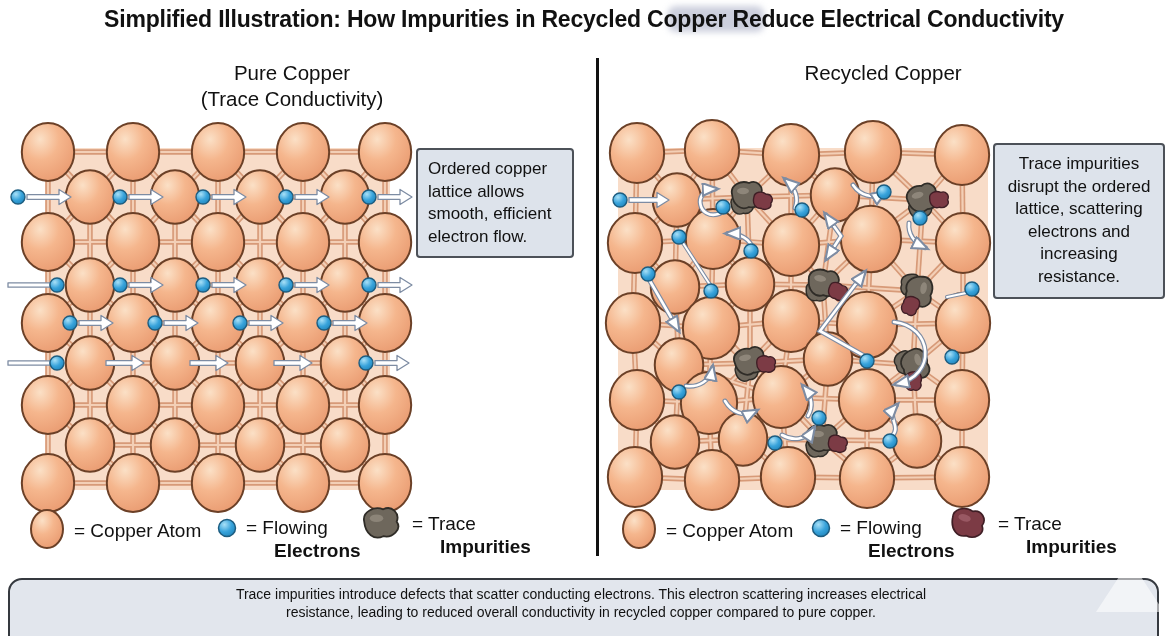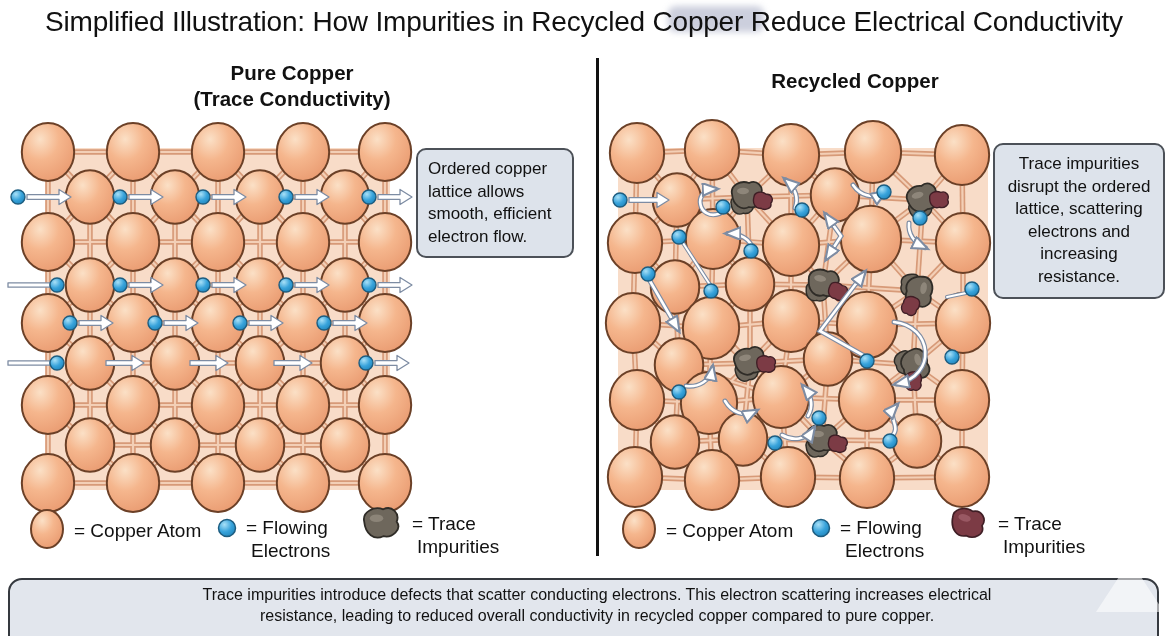--- a/index.html
+++ b/index.html
@@ -1,36 +1,36 @@
 <!DOCTYPE html>
 <html><head>
 <meta charset="utf-8">
 <style>
   html,body{margin:0;padding:0;}
   body{width:1168px;height:636px;overflow:hidden;background:#ffffff;
        font-family:"Liberation Sans", sans-serif;color:#111;position:relative;}
   .abs{position:absolute;}
-  #main-title{left:0;top:6px;width:1168px;text-align:center;font-size:28px;font-weight:normal;
+  #main-title{left:0;top:6px;width:1168px;text-align:center;font-size:23px;font-weight:bold;
               letter-spacing:-0.2px;z-index:3;}
-  .panel-title{font-size:20.5px;font-weight:bold;text-align:center;line-height:1.25;z-index:3;}
+  .panel-title{font-size:20.5px;font-weight:normal;text-align:center;line-height:1.25;z-index:3;}
   #panel-title-left{left:0;top:60px;width:584px;}
-  #panel-title-right{left:570px;top:60px;width:570px;margin-top:8px;}
+  #panel-title-right{left:598px;top:60px;width:570px;}
   #divider{left:596px;top:58px;width:2.5px;height:498px;background:#111;}
-  .callout{background:#dde3eb;border:2px solid #4c5158;border-radius:10px;
+  .callout{background:#dde3eb;border:2px solid #4c5158;border-radius:4px;
            font-size:17px;line-height:1.33;padding:8px 10px;white-space:pre-line;z-index:4;}
   #callout-left{left:416px;top:148px;width:134px;}
   #callout-right{left:993px;top:143px;width:148px;text-align:center;}
   #caption-box{left:8px;top:578px;width:1147px;height:70px;background:#e2e6ed;
                border:2.5px solid #35393f;border-radius:14px;z-index:2;}
-  #caption-text{left:32px;top:585px;width:1130px;text-align:center;font-size:16px;
+  #caption-text{left:16px;top:585px;width:1130px;text-align:center;font-size:14px;
                 line-height:1.3;white-space:pre-line;z-index:3;}
   .leg-item{display:flex;align-items:flex-start;z-index:5;}
   .leg-icon{flex:0 0 auto;}
   .leg-text{font-size:19px;line-height:1.22;padding-left:8px;padding-top:6px;}
-  .leg-text .l2{display:block;margin-left:5px;}
+  .leg-text .l2{display:block;margin-left:28px;font-weight:bold;}
   .one-line .leg-text{padding-top:13px;}
   #wm-top{left:668px;top:6px;width:96px;height:26px;background:rgba(120,130,165,.38);
           border-radius:8px;filter:blur(3px);z-index:2;}
   #wm-bottom{left:1096px;top:560px;width:0;height:0;border-left:34px solid transparent;
              border-right:34px solid transparent;border-bottom:52px solid rgba(255,255,255,.55);
              z-index:6;pointer-events:none;}
   svg{display:block;}
 </style>
 </head>
 <body>

